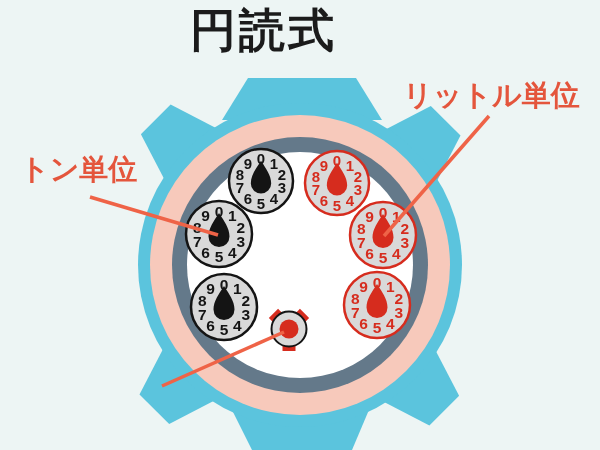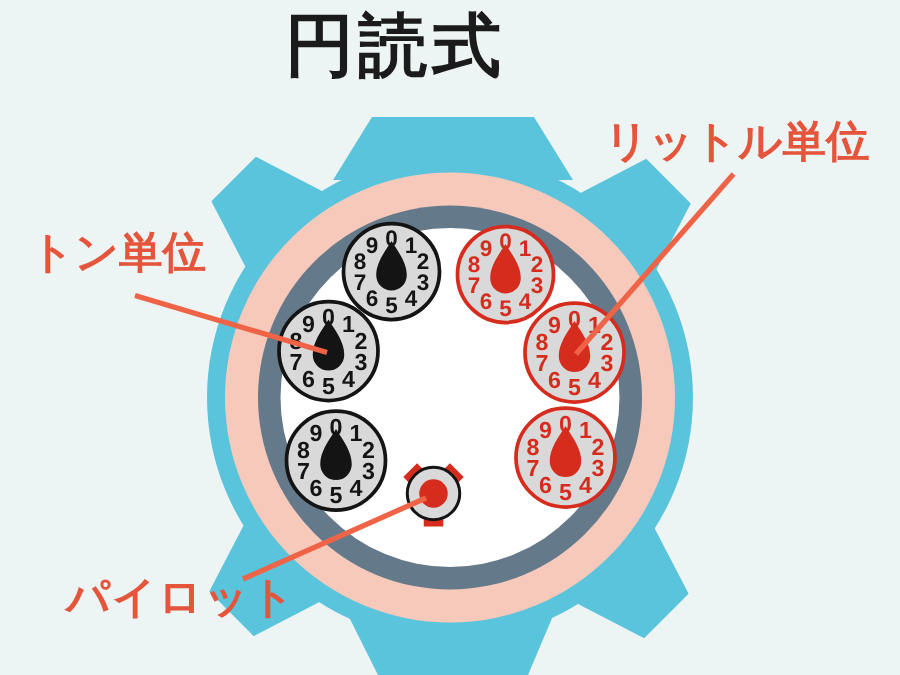--- a/index.html
+++ b/index.html
@@ -138,14 +138,13 @@
         <circle cx="0" cy="0" r="17.5" fill="#d9d9d9" stroke="#141414" stroke-width="2"></circle>
         <circle cx="0" cy="0" r="9.5" fill="#d62c1e"></circle>
       </g>
       <line x1="90" y1="197" x2="218" y2="235" stroke="#ef6347" stroke-width="3.5"></line>
       <line x1="489" y1="116" x2="384" y2="236" stroke="#ef6347" stroke-width="3.5"></line>
       <line x1="162" y1="386" x2="284" y2="332" stroke="#ef6347" stroke-width="3.5"></line>
     </svg>
   <div class="title" style="color: rgb(27, 27, 27);">円読式</div>
   <div class="label label-liter" style="color: rgb(228, 85, 60);">リットル単位</div>
   <div class="label label-ton" style="color: rgb(228, 85, 60);">トン単位</div>
-  <div class="label label-pilot" style="color: rgb(228, 85, 60);">パイロット</div>
 </div>
 
 </body></html>

